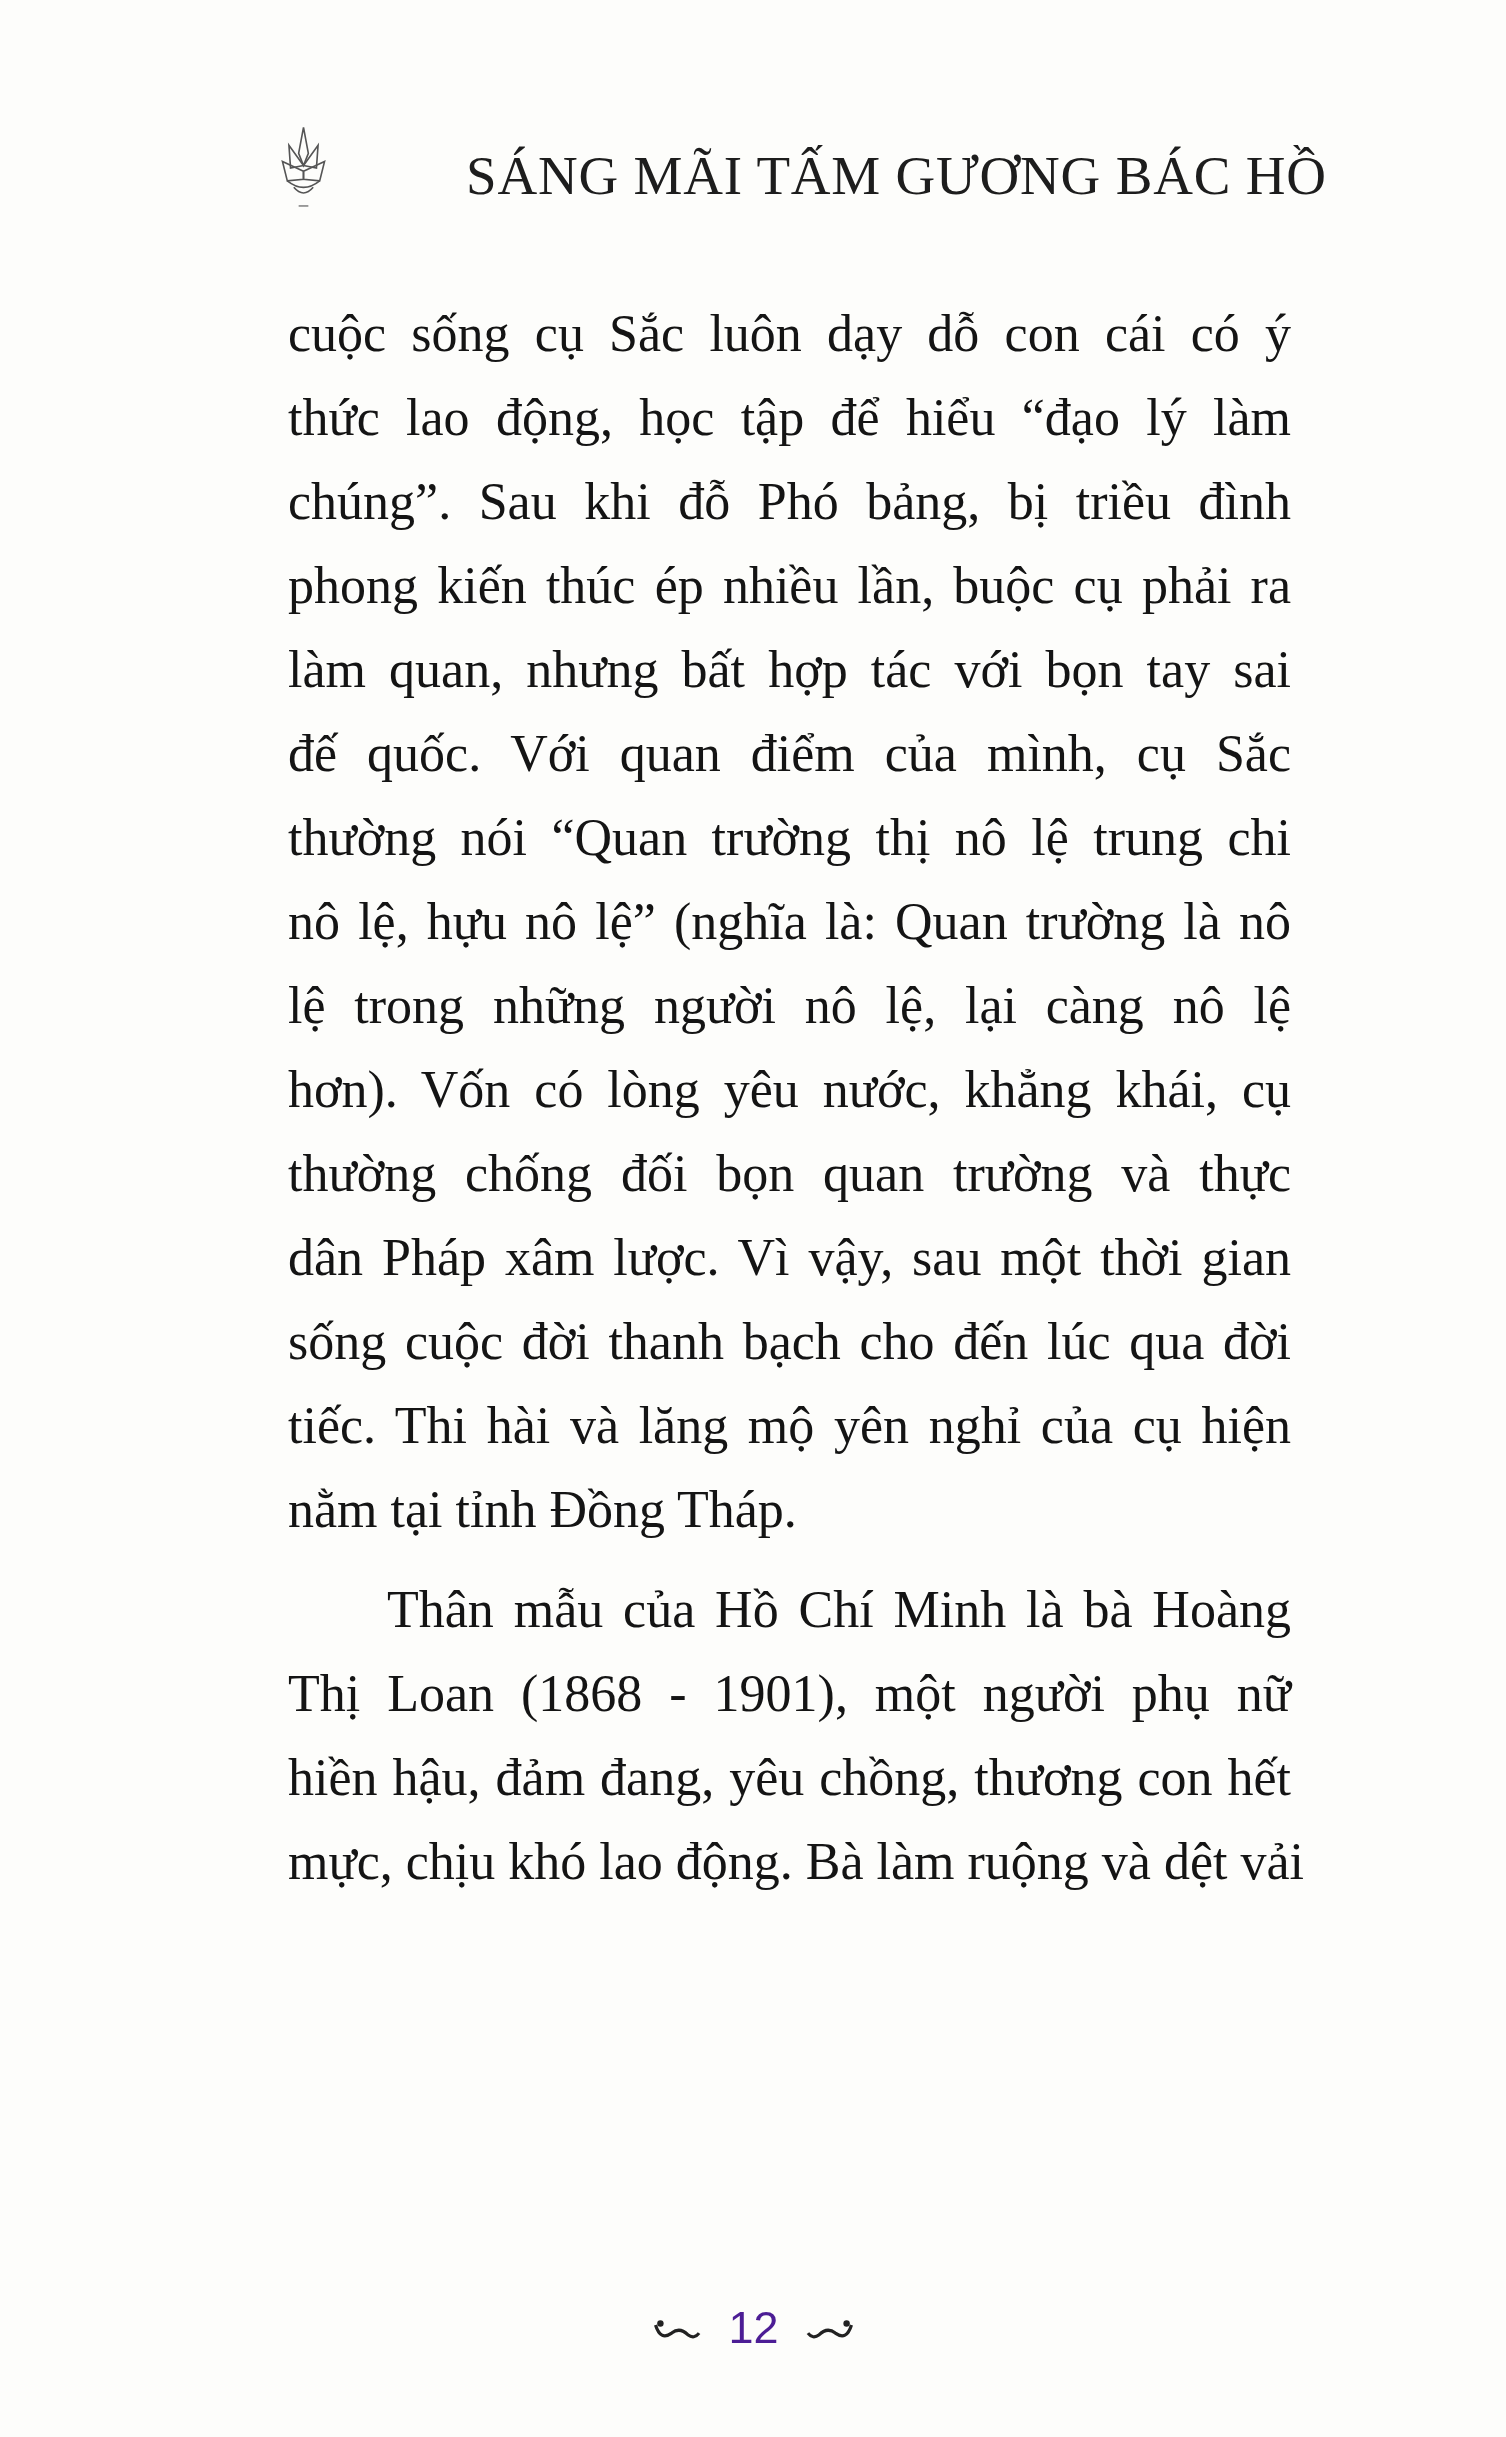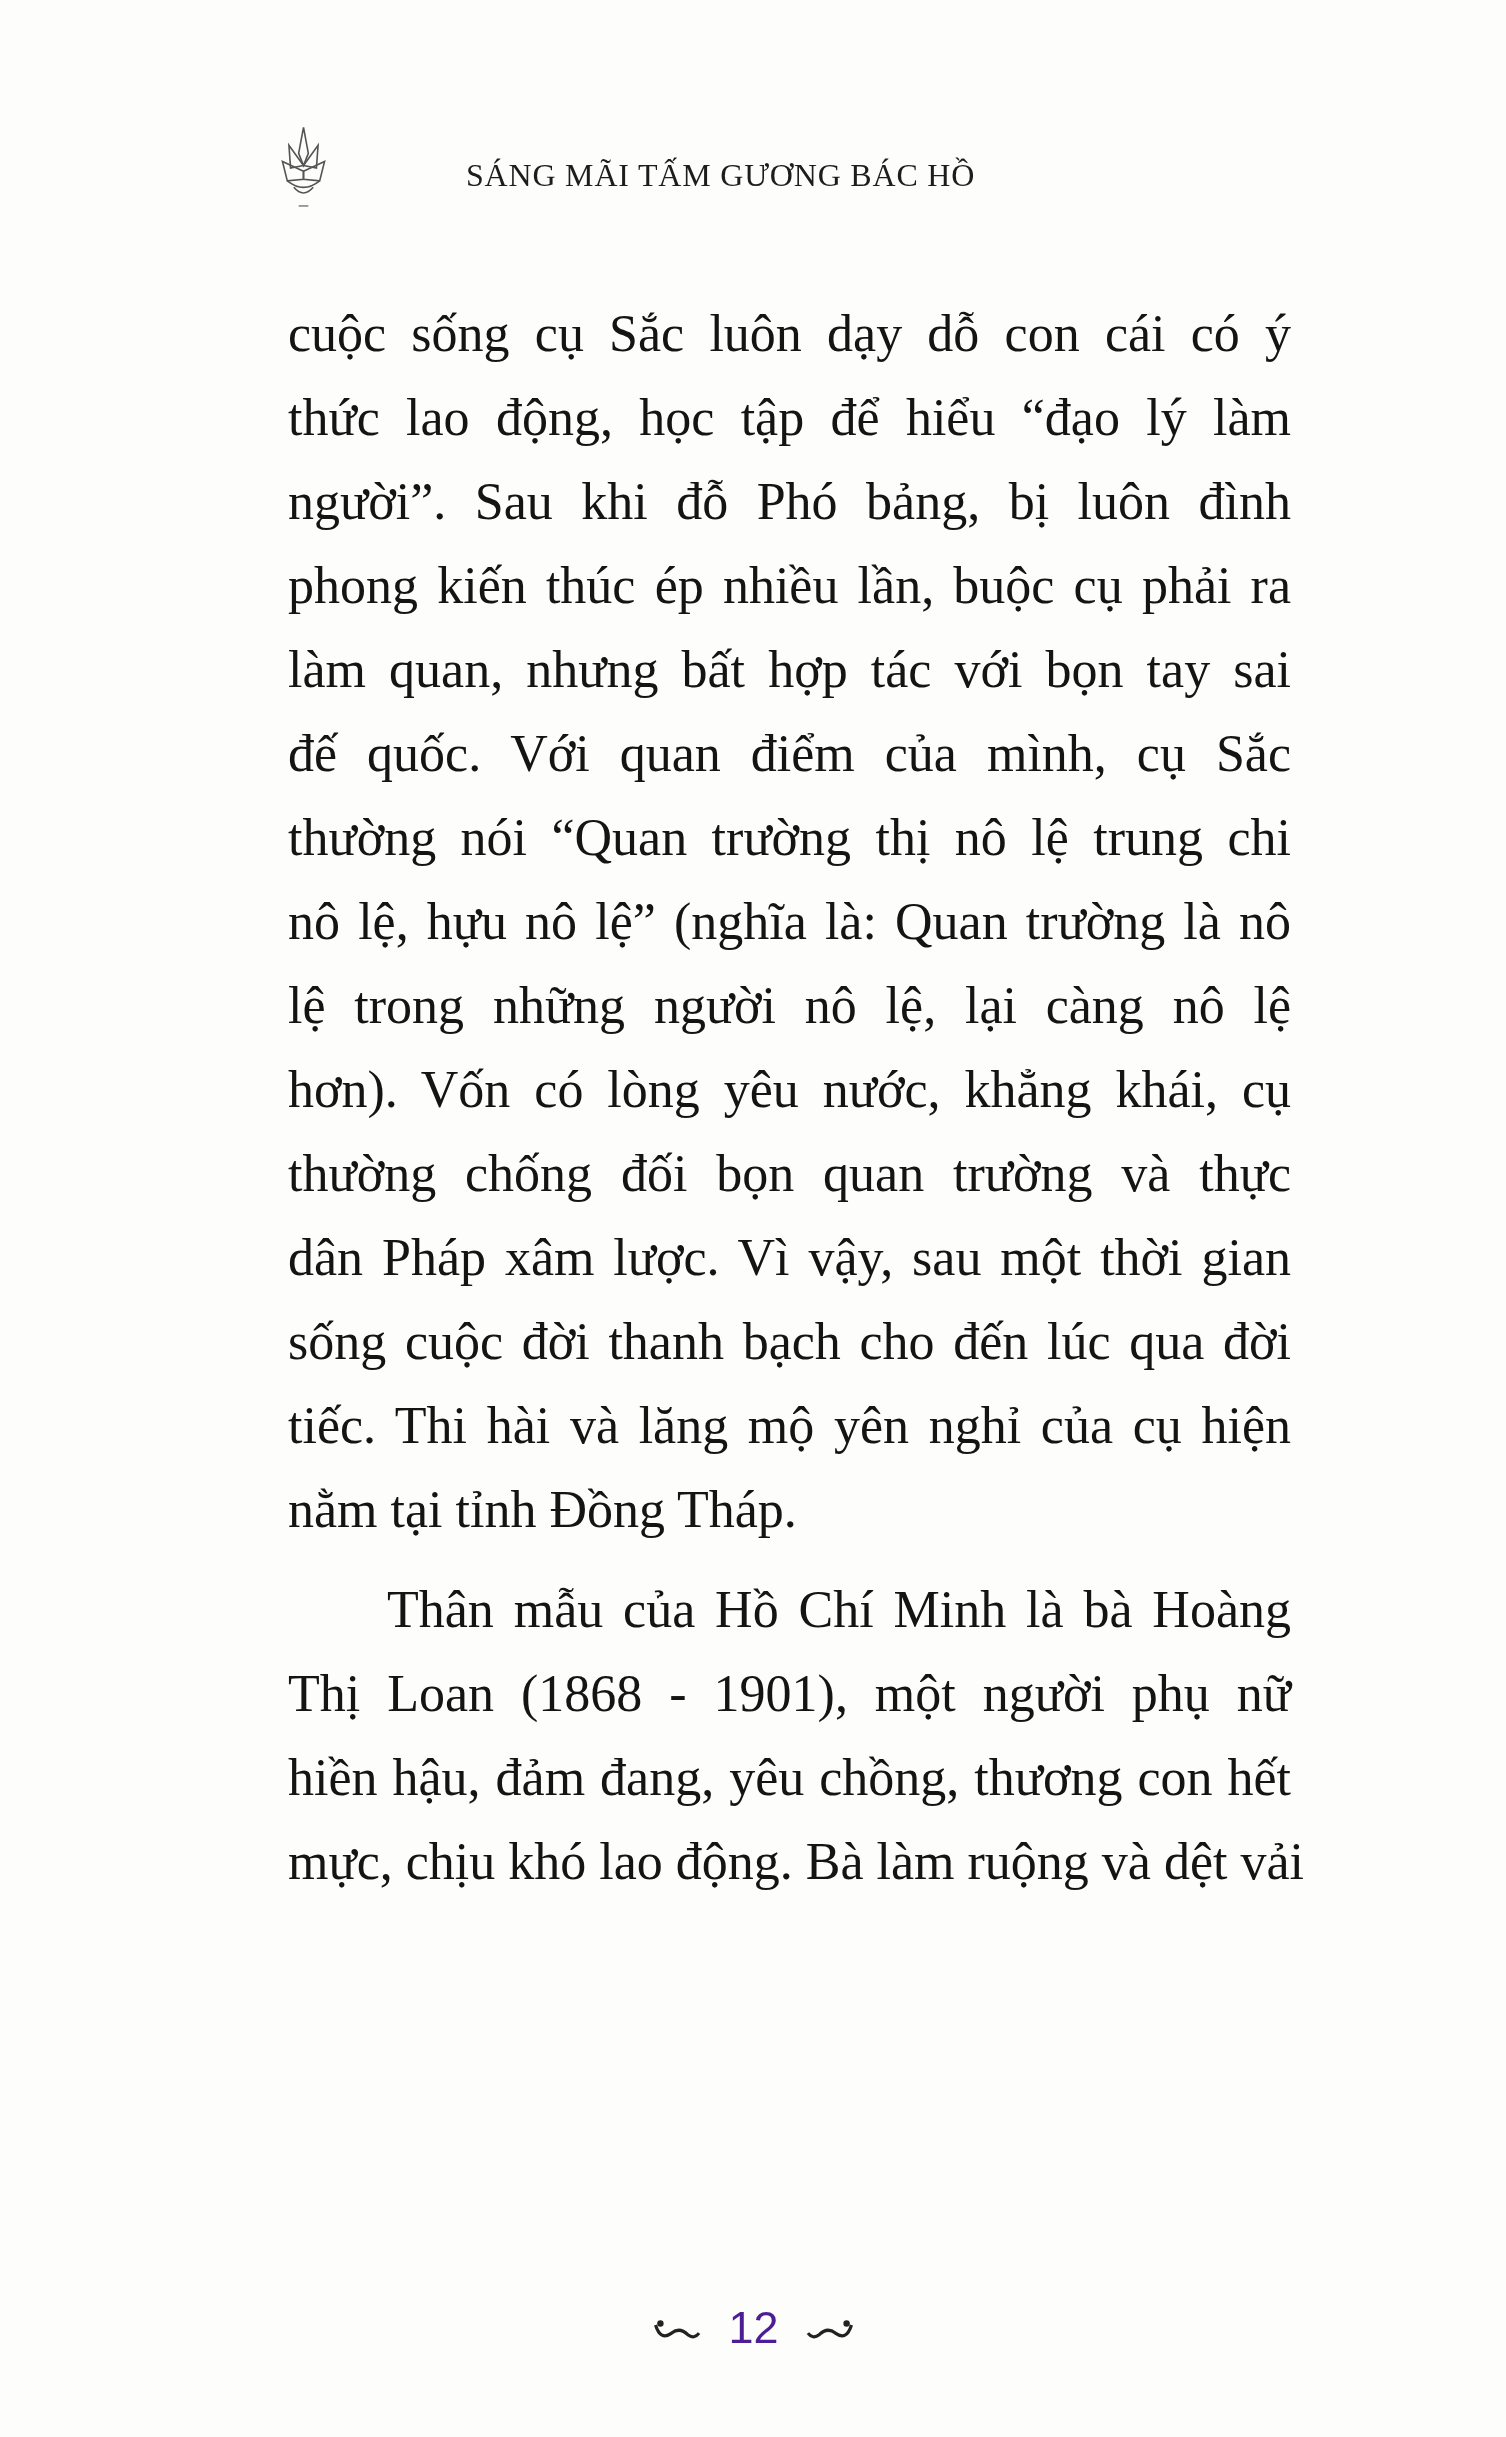--- a/index.html
+++ b/index.html
@@ -3,22 +3,22 @@
 <meta charset="utf-8">
 <style>
   html, body { margin: 0; padding: 0; }
   body {
     width: 1507px; height: 2438px; background: #fdfdfb; position: relative; overflow: hidden;
     font-family: "Liberation Serif", "DejaVu Serif", serif; color: #141414;
   }
   .header { position: absolute; left: 267px; top: 113px; width: 1013px; height: 113px; }
   .lotus { position: absolute; left: 12px; top: 8px; width: 49px; height: 89px; }
   .header-title {
-    position: absolute; left: 199px; top: 31px; font-size: 32px; letter-spacing: 0.8px;
-    color: #1d1d1d; white-space: nowrap; font-weight: normal; margin-top: 13px;
+    position: absolute; left: 199px; top: 31px; font-size: 55px; letter-spacing: 0.8px;
+    color: #1d1d1d; white-space: nowrap; font-weight: normal;
   }
   .body-text {
     position: absolute; left: 288px; top: 292px; width: 1003px;
     font-size: 52px; line-height: 84px; text-align: justify;
   }
   .line { display: block; height: 84px; white-space: nowrap; text-align-last: justify; text-align: justify; }
   .line.last { text-align-last: left; }
   .para-gap { height: 16px; }
   .indent { padding-left: 99px; }
   .footer {
@@ -43,21 +43,21 @@
     </g>
     <rect x="24" y="104" width="12" height="2" fill="#888"></rect>
   </svg>
   <div class="header-title">SÁNG MÃI TẤM GƯƠNG BÁC HỒ</div>
 </div>
 
 <div class="body-text">
   <div>
     <span class="line">cuộc sống cụ Sắc luôn dạy dỗ con cái có ý</span>
     <span class="line">thức lao động, học tập để hiểu “đạo lý làm</span>
-    <span class="line">người”. Sau khi đỗ Phó bảng, bị luôn đình</span>
+    <span class="line">chúng”. Sau khi đỗ Phó bảng, bị triều đình</span>
     <span class="line">phong kiến thúc ép nhiều lần, buộc cụ phải ra</span>
     <span class="line">làm quan, nhưng bất hợp tác với bọn tay sai</span>
     <span class="line">đế quốc. Với quan điểm của mình, cụ Sắc</span>
     <span class="line">thường nói “Quan trường thị nô lệ trung chi</span>
     <span class="line">nô lệ, hựu nô lệ” (nghĩa là: Quan trường là nô</span>
     <span class="line">lệ trong những người nô lệ, lại càng nô lệ</span>
     <span class="line">hơn). Vốn có lòng yêu nước, khẳng khái, cụ</span>
     <span class="line">thường chống đối bọn quan trường và thực</span>
     <span class="line">dân Pháp xâm lược. Vì vậy, sau một thời gian</span>
     <span class="line">sống cuộc đời thanh bạch cho đến lúc qua đời</span>

